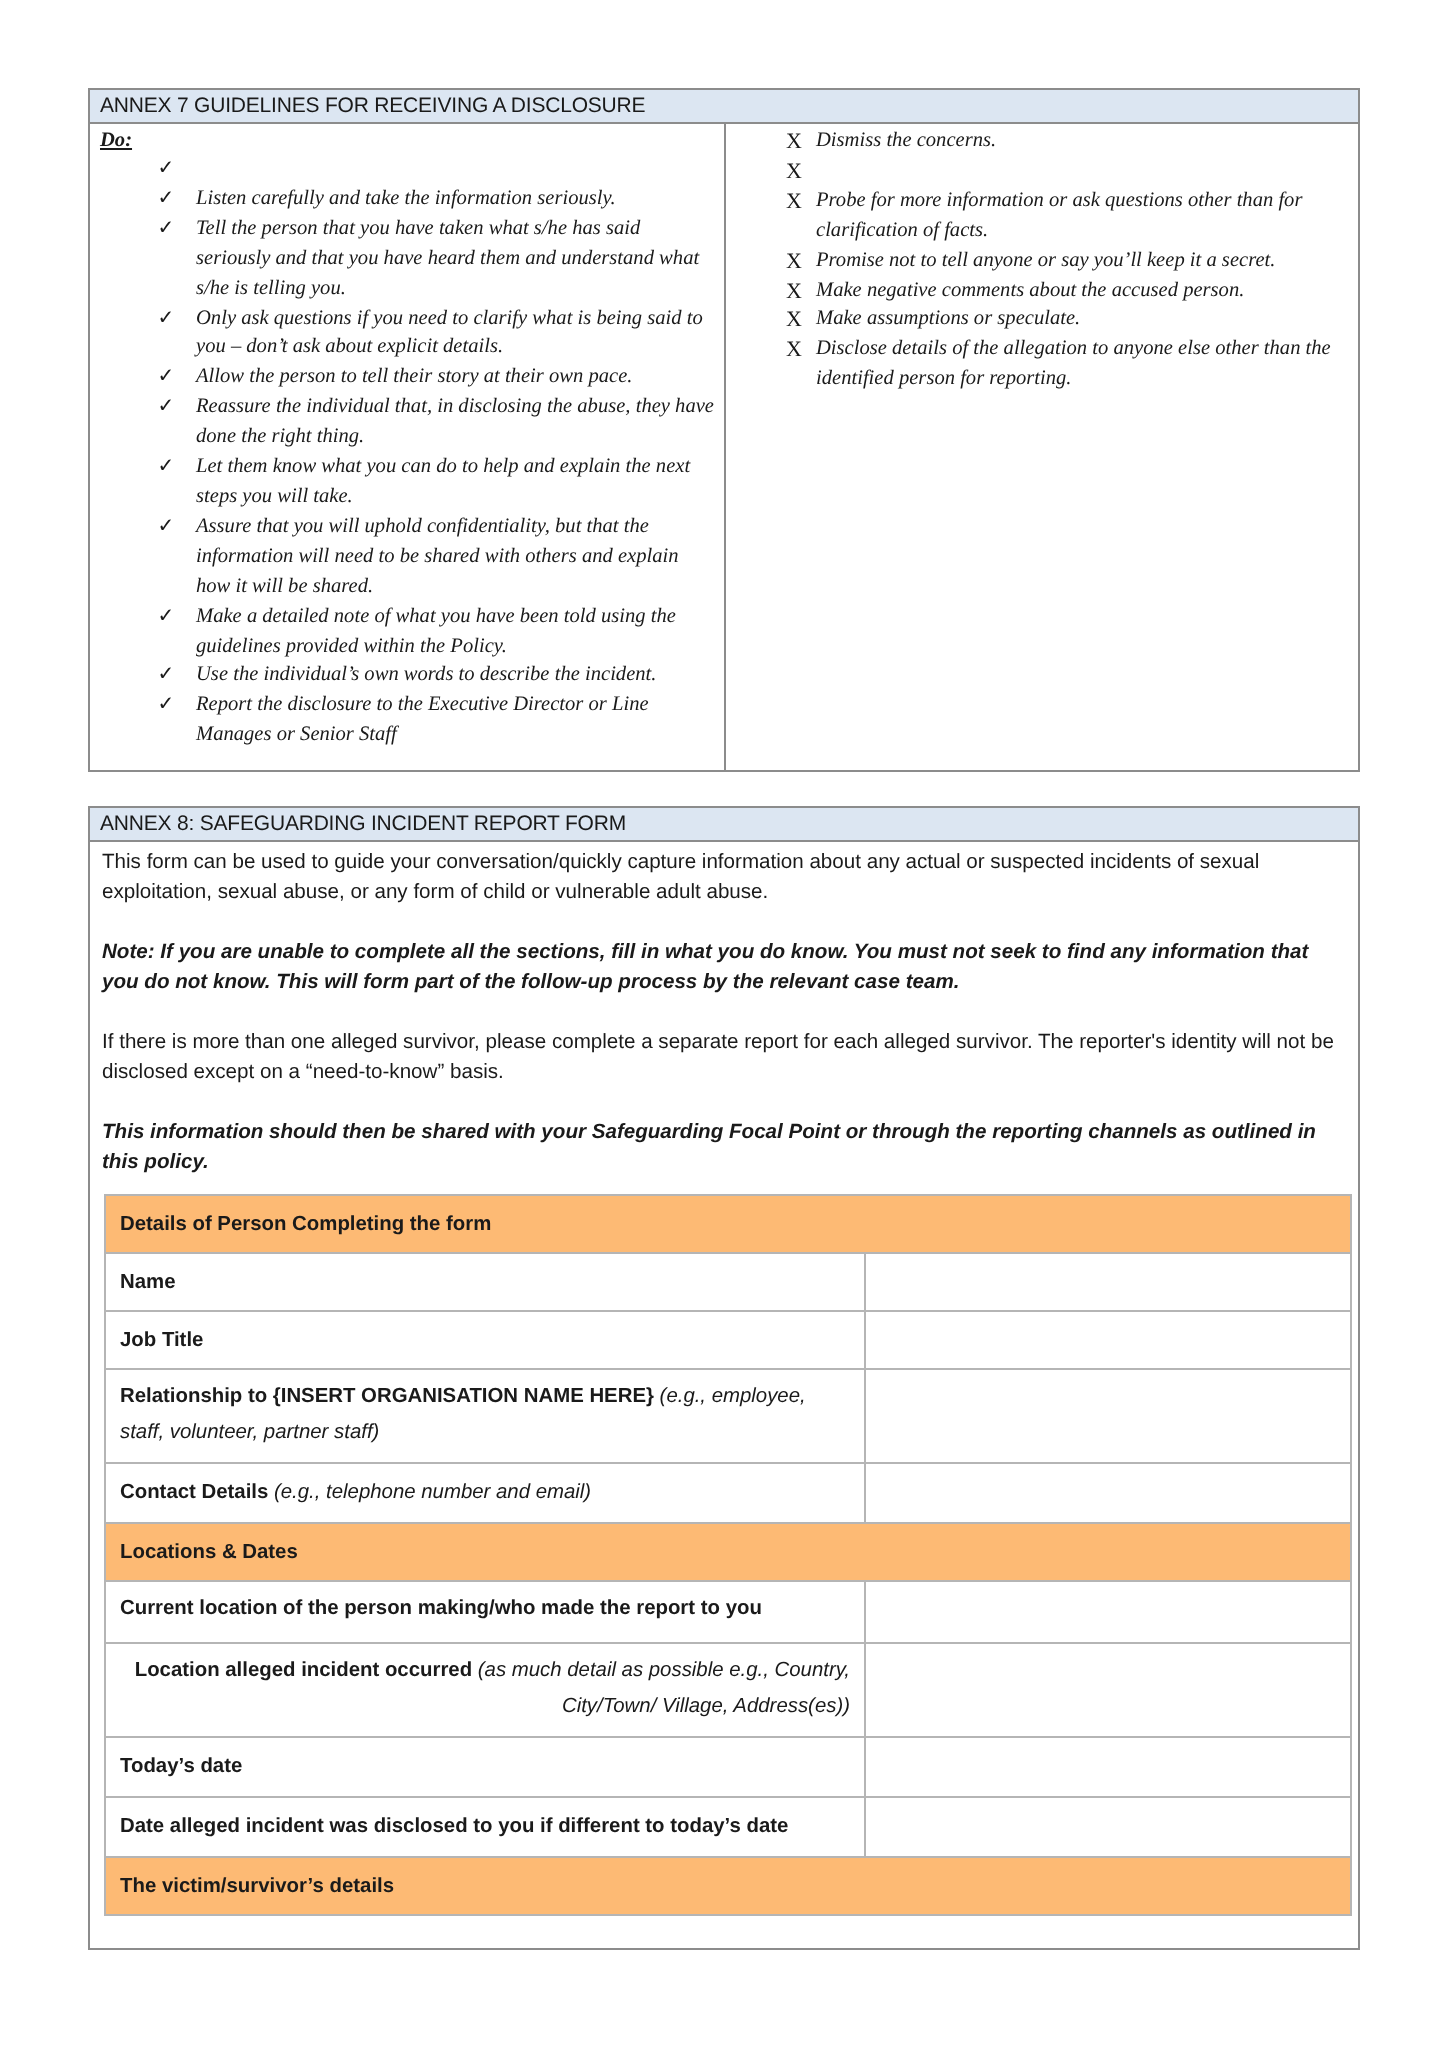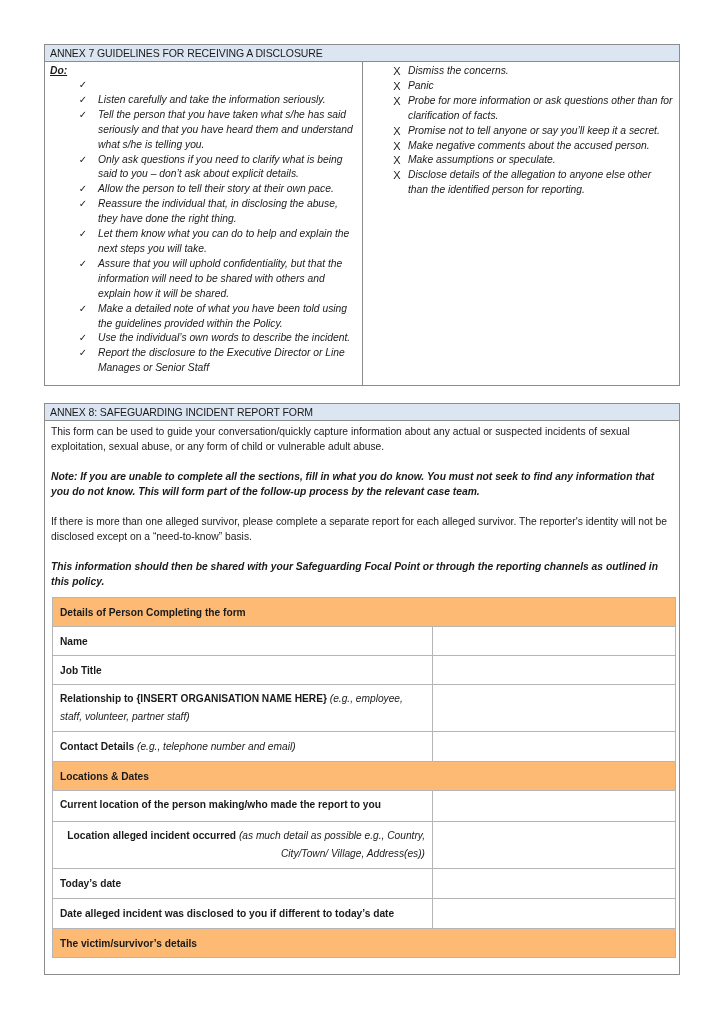--- a/index.html
+++ b/index.html
@@ -1,21 +1,21 @@
 <!DOCTYPE html>
 <html><head>
 <meta charset="utf-8">
 <style>
   html, body { margin: 0; padding: 0; background: #ffffff; }
   body { width: 724px; height: 1024px; position: relative; font-family: "Liberation Sans", sans-serif; color: #1a1a1a; overflow: hidden; }
   .box { position: absolute; left: 44px; width: 636px; border: 1px solid #8c8c8c; box-sizing: border-box; }
   .annex7 { top: 44px; height: 342px; }
   .annex8 { top: 403px; height: 572px; }
   .hdr { background: #dce6f2; border-bottom: 1px solid #8c8c8c; font-weight: normal; font-size: 10.5px; padding: 2px 5px; height: 17px; box-sizing: border-box; line-height: 13px; letter-spacing: -0.1px; }
-  .cols { display: flex; height: calc(100% - 17px); }
+  .cols { display: flex; height: calc(100% - 17px); font-family: Liberation Serif, serif; }
   .col { box-sizing: border-box; padding: 2px 5px; font-size: 10.3px; }
   .col.left { width: 318px; border-right: 1px solid #8c8c8c; }
   .col.right { flex: 1; }
   .colhead { font-weight: bold; font-style: italic; text-decoration: underline; margin-bottom: 1px; line-height: 13px; }
   ul.list { list-style: none; margin: 0; padding: 0; }
   ul.list li { display: flex; line-height: 14.9px; font-style: italic; }
   ul.list li .mk { flex: 0 0 auto; font-style: normal; text-align: center; }
   .left ul.list li .mk { width: 26px; margin-left: 20px; font-size: 10px; }
   .right ul.list li .mk { width: 18px; margin-left: 20px; font-size: 11px; }
   ul.list li .tx { flex: 1; padding-left: 2px; }
@@ -85,21 +85,20 @@
         </ul>
     </div>
     <div class="col right">
       <ul class="list" id="donot-list">
           <li>
             <span class="mk">X</span>
             <span class="tx">Dismiss the concerns.</span>
           </li>
           <li>
             <span class="mk">X</span>
-            <span class="tx">Panic</span>
           </li>
           <li>
             <span class="mk">X</span>
             <span class="tx">Probe for more information or ask questions other than for clarification of facts.</span>
           </li>
           <li>
             <span class="mk">X</span>
             <span class="tx">Promise not to tell anyone or say you’ll keep it a secret.</span>
           </li>
           <li>

